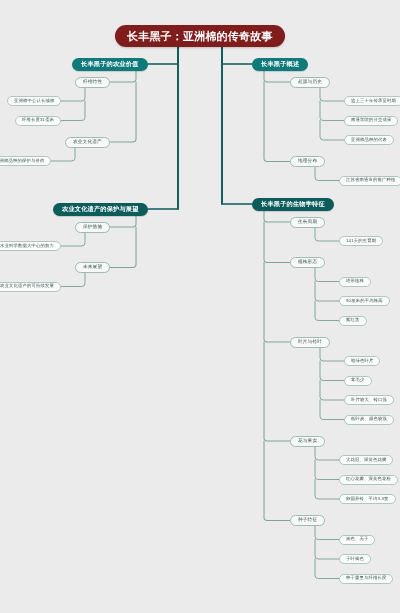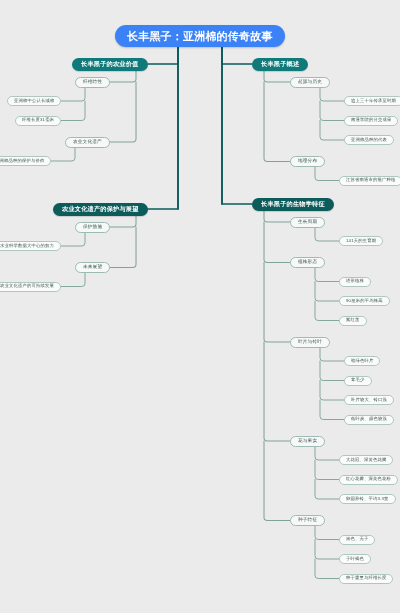--- a/index.html
+++ b/index.html
@@ -15,21 +15,21 @@
   .node{
     position:absolute;
     box-sizing:border-box;
     display:flex;align-items:center;justify-content:center;
     white-space:nowrap;
     border-radius:999px;
     line-height:1;
     letter-spacing:.2px;
   }
   .lvl0{
-    background:#3b82f6;
+    background:#7f1d1d;
     color:#ffffff;
     font-size:11px;
     font-weight:bold;
     height:22px;
     padding:0 12px;
     box-shadow:0 1px 2px rgba(0,0,0,.18);
   }
   .lvl1{
     background:#107a7a;
     color:#ffffff;

